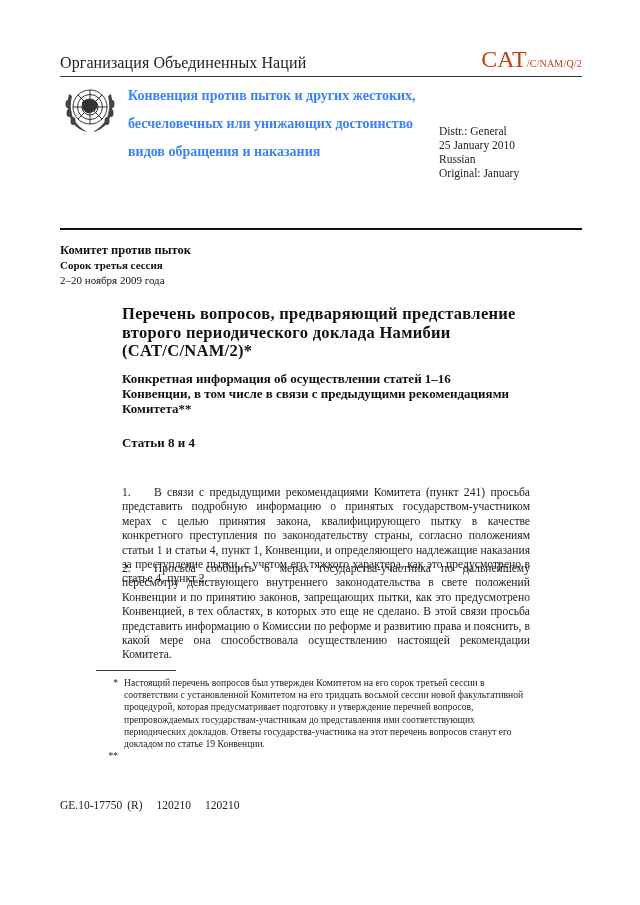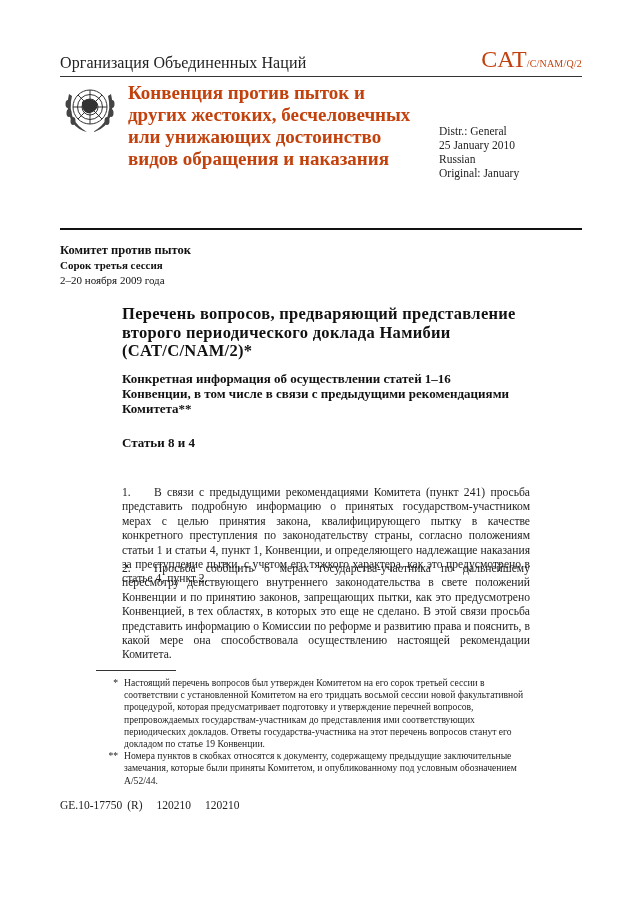--- a/index.html
+++ b/index.html
@@ -3,21 +3,21 @@
 <meta charset="utf-8">
 <style>
   html, body { margin:0; padding:0; background:#ffffff; }
   body { width:640px; height:905px; position:relative; overflow:hidden; color:#111; font-family:"Liberation Serif", "DejaVu Serif", serif; }
   .abs { position:absolute; }
   .org { left:60px; top:54px; font-size:16px; color:#222; letter-spacing:0.1px; }
   .symbol { right:58px; top:46px; font-size:24px; color:#c2410c; white-space:nowrap; }
   .symbol .sub { font-size:10px; letter-spacing:0.2px; }
   .rule-thin { left:60px; width:522px; top:76px; height:0; border-top:1.4px solid #333; }
   .logo { left:63px; top:80px; width:54px; height:58px; }
-  .conv-title { left:128px; top:82px; width:300px; font-size:19px; font-weight:bold; line-height:22px; color:#c2410c; }
+  .conv-title { left:128px; top:82px; width:300px; font-size:14px; font-weight:bold; line-height:28px; color:#3b82f6; }
   .distr { left:439px; top:92px; font-size:11.5px; line-height:14px; color:#222;margin-top:32px; }
   .rule-thick { left:60px; width:522px; top:228px; height:0; border-top:2.5px solid #111; }
   .committee { left:60px; top:243px; font-size:12px; line-height:15px; }
   .committee .c1 { font-weight:bold; font-size:12.5px; }
   .committee .c2 { font-weight:bold; font-size:11px; }
   .committee .c3 { font-size:11px; }
   .main-title { left:122px; top:305px; width:420px; font-size:16.5px; font-weight:bold; line-height:18.5px; letter-spacing:0.3px; }
   .sub-title { left:122px; top:371px; width:400px; font-size:13px; font-weight:bold; line-height:15px; }
   .section { left:122px; top:435px; font-size:13px; font-weight:bold; }
   .para { left:122px; width:408px; font-size:11.6px; line-height:14.4px; text-align:justify; color:#222; }
@@ -84,18 +84,18 @@
 <div class="abs main-title">Перечень вопросов, предваряющий представление второго периодического доклада Намибии (CAT/C/NAM/2)*</div>
 <div class="abs sub-title">Конкретная информация об осуществлении статей 1–16 Конвенции, в том числе в связи с предыдущими рекомендациями Комитета**</div>
 <div class="abs section">Статьи 8 и 4</div>
 
 <div class="abs para p1"><span class="num">1.</span><span>В связи с предыдущими рекомендациями Комитета (пункт 241) просьба представить подробную информацию о принятых государством-участником мерах с целью принятия закона, квалифицирующего пытку в качестве конкретного преступления по законодательству страны, согласно положениям статьи 1 и статьи 4, пункт 1, Конвенции, и определяющего надлежащие наказания за преступление пытки, с учетом его тяжкого характера, как это предусмотрено в статье 4, пункт 2.</span></div>
 <div class="abs para p2"><span class="num">2.</span><span>Просьба сообщить о мерах государства-участника по дальнейшему пересмотру действующего внутреннего законодательства в свете положений Конвенции и по принятию законов, запрещающих пытки, как это предусмотрено Конвенцией, в тех областях, в которых это еще не сделано. В этой связи просьба представить информацию о Комиссии по реформе и развитию права и пояснить, в какой мере она способствовала осуществлению настоящей рекомендации Комитета.</span></div>
 
 <div class="abs fn-rule"></div>
 <div class="abs footnotes">
   <div class="fn"><span class="mark">*</span><span>Настоящий перечень вопросов был утвержден Комитетом на его сорок третьей сессии в соответствии с установленной Комитетом на его тридцать восьмой сессии новой факультативной процедурой, которая предусматривает подготовку и утверждение перечней вопросов, препровождаемых государствам-участникам до представления ими соответствующих периодических докладов. Ответы государства-участника на этот перечень вопросов станут его докладом по статье 19 Конвенции.</span></div>
-  <div class="fn"><span class="mark">**</span><span>Номера пунктов в скобках относятся к документу, содержащему предыдущие заключительные замечания, которые были приняты Комитетом, и опубликованному под условным обозначением A/52/44.</span></div>
+  <div class="fn"><span class="mark">**</span></div>
 </div>
 
 <div class="abs footer">
   <span>GE.10-17750 (R)</span><span>120210</span><span>120210</span>
 </div>
 
 </body></html>

